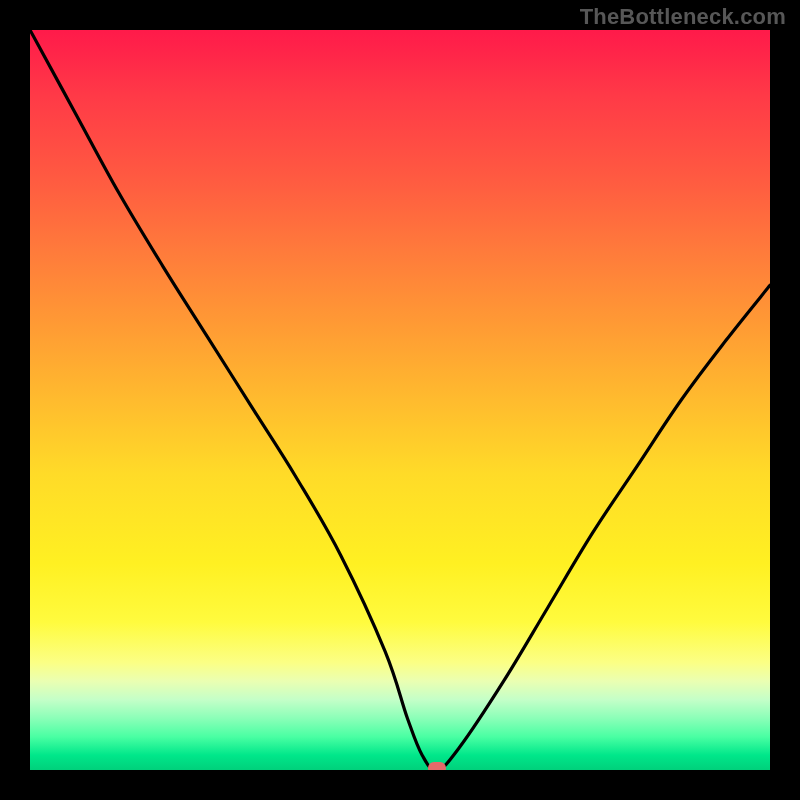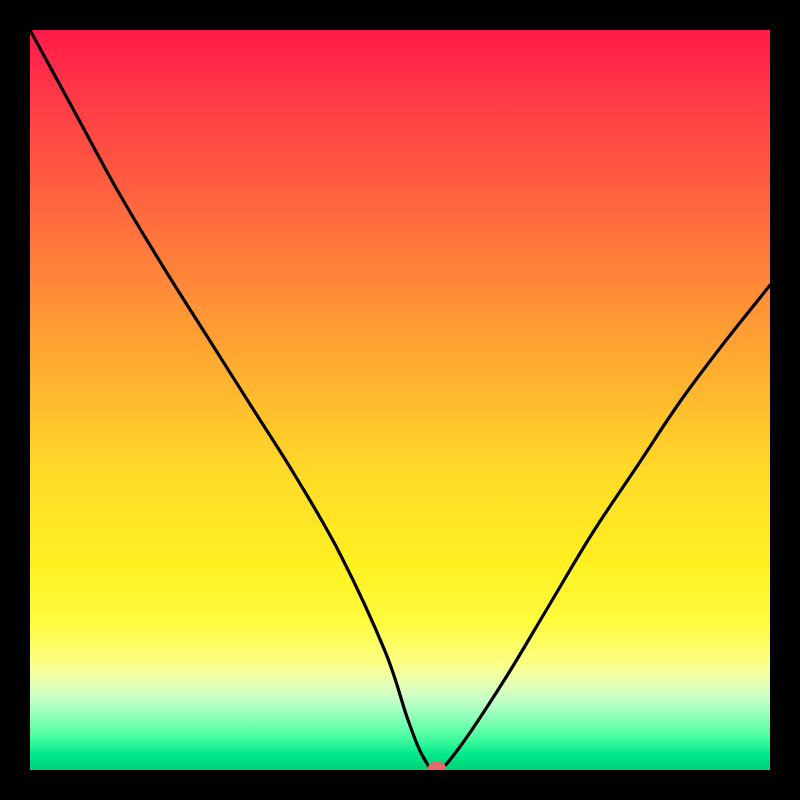--- a/index.html
+++ b/index.html
@@ -70,20 +70,21 @@
     height: 12px;
     border-radius: 6px / 6px;
     background: #e46a6a;
   }
 </style>
 </head>
 <body>
 
 <div class="frame">
 
+  <div class="watermark">TheBottleneck.com</div>
 
   <div class="plot-area">
     <div class="gradient"></div>
 
     <svg class="curve-svg" viewBox="0 0 740 740" preserveAspectRatio="none">
       <path id="curve-path" fill="none" stroke="#000" stroke-width="3.2" stroke-linecap="round" stroke-linejoin="round" d="M 0.00 0.00 C 7.99 14.65, 28.42 52.10, 44.40 81.40 C 60.38 110.70, 72.82 134.83, 88.80 162.80 C 104.78 190.77, 117.22 210.83, 133.20 236.80 C 149.18 262.77, 161.62 281.79, 177.60 307.10 C 193.58 332.41, 206.02 352.09, 222.00 377.40 C 237.98 402.71, 250.42 421.06, 266.40 447.70 C 282.38 474.34, 294.82 494.10, 310.80 525.40 C 326.78 556.70, 343.21 592.30, 355.20 621.60 C 367.19 650.90, 370.74 669.55, 377.40 688.20 C 384.06 706.85, 386.87 715.88, 392.20 725.20 C 397.53 734.52, 400.34 741.33, 407.00 740.00 C 413.66 738.67, 417.21 733.78, 429.20 717.80 C 441.19 701.82, 457.62 676.51, 473.60 651.20 C 489.58 625.89, 502.02 603.84, 518.00 577.20 C 533.98 550.56, 546.42 528.51, 562.40 503.20 C 578.38 477.89, 590.82 460.58, 606.80 436.60 C 622.78 412.62, 635.22 392.64, 651.20 370.00 C 667.18 347.36, 679.62 331.45, 695.60 310.80 C 711.58 290.15, 732.01 265.29, 740.00 255.30"></path>
     </svg>
 
     <div id="marker" class="marker" style="left: 398px; top: 732px; background: rgb(228, 106, 106);"></div>
   </div>

